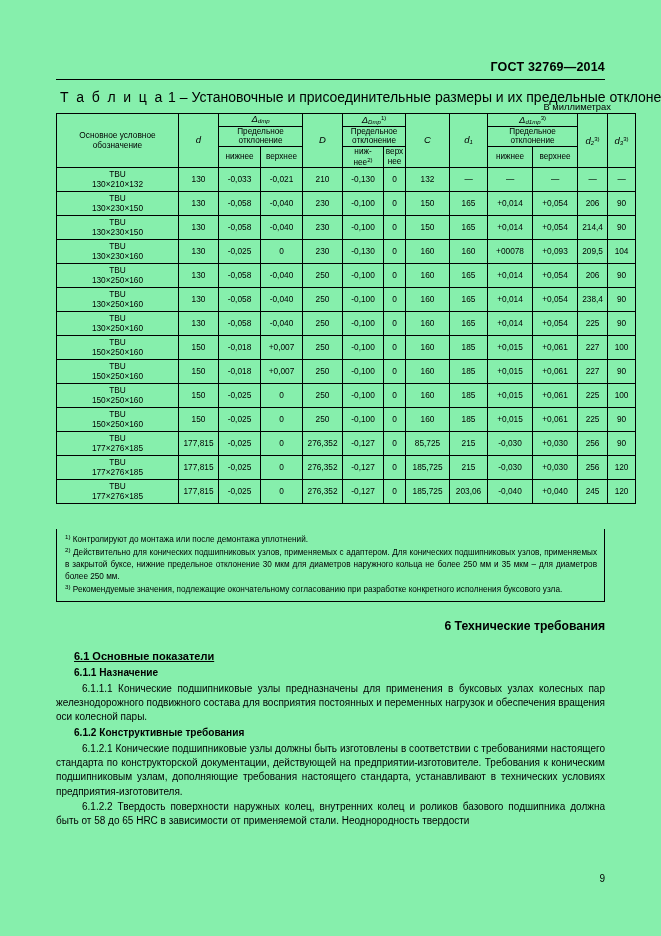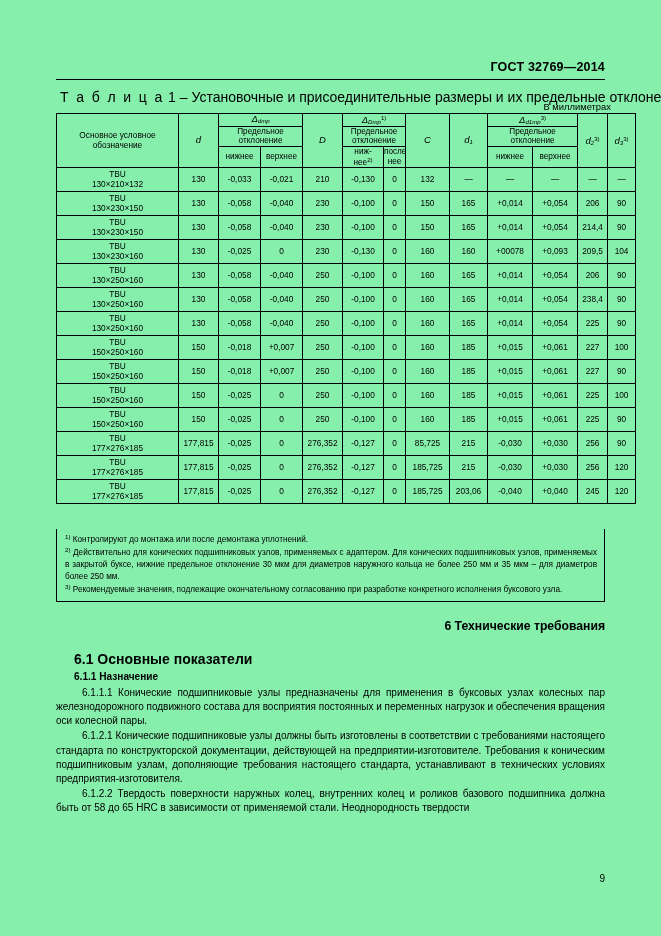--- a/index.html
+++ b/index.html
@@ -130,23 +130,24 @@
     font-size: 10px;
     line-height: 1.43;
   }
   .h1 {
     font-size: 12.2px;
     font-weight: bold;
     margin: 0 0 14px 18px;
     text-align: right;
   }
   .h2 {
-    font-size: 14px;
+    font-size: 11px;
     font-weight: bold;
     margin: 4px 0 1px 18px;
+    text-decoration: underline;
   }
   .h3 {
     font-size: 10.1px;
     font-weight: bold;
     margin: 0 0 1px 18px;
   }
   .para {
     margin: 0 0 0.5px 0;
     text-indent: 26px;
     text-align: justify;
@@ -211,21 +212,21 @@
         </tr>
         <tr>
           <th class="sub-label" colspan="2">Предельное отклонение</th>
           <th class="sub-label" colspan="2">Предельное отклонение</th>
           <th class="sub-label" colspan="2">Предельное отклонение</th>
         </tr>
         <tr>
           <th class="sub-label">нижнее</th>
           <th class="sub-label">верхнее</th>
           <th class="sub-label"><span>ниж-</span><br><span>нее</span><span class="sup">2)</span></th>
-          <th class="sub-label"><span>после</span><br><span>нее</span></th>
+          <th class="sub-label"><span>верх</span><br><span>нее</span></th>
           <th class="sub-label">нижнее</th>
           <th class="sub-label">верхнее</th>
         </tr>
       </thead>
       <tbody id="tbody">
           <tr>
             <td class="desig val">
               <div>ТВU</div>
               <div>130×210×132</div>
             </td>
@@ -484,19 +485,20 @@
       <p><span class="fn-mark">1)</span><span> Контролируют до монтажа или после демонтажа уплотнений.</span></p>
       <p><span class="fn-mark">2)</span><span> Действительно для конических подшипниковых узлов, применяемых с адаптером. Для конических подшипниковых узлов, применяемых в закрытой буксе, нижние предельное отклонение 30 мкм для диаметров наружного кольца не более 250 мм и 35 мкм – для диаметров более 250 мм.</span></p>
       <p><span class="fn-mark">3)</span><span> Рекомендуемые значения, подлежащие окончательному согласованию при разработке конкретного исполнения буксового узла.</span></p>
     </div>
 
   <div class="body-area">
     <div class="h1">6 Технические требования</div>
     <div class="h2">6.1 Основные показатели</div>
     <div class="h3">6.1.1 Назначение</div>
     <p class="para">6.1.1.1 Конические подшипниковые узлы предназначены для применения в буксовых узлах колесных пар железнодорожного подвижного состава для восприятия постоянных и переменных нагрузок и обеспечения вращения оси колесной пары.</p>
+    <div class="h3 gap-above">6.1.2 Конструктивные требования</div>
     <p class="para">6.1.2.1 Конические подшипниковые узлы должны быть изготовлены в соответствии с требованиями настоящего стандарта по конструкторской документации, действующей на предприятии-изготовителе. Требования к коническим подшипниковым узлам, дополняющие требования настоящего стандарта, устанавливают в технических условиях предприятия-изготовителя.</p>
     <p class="para">6.1.2.2 Твердость поверхности наружных колец, внутренних колец и роликов базового подшипника должна быть от 58 до 65 HRC в зависимости от применяемой стали. Неоднородность твердости</p>
   </div>
 
   <div class="page-num">9</div>
 
 </div>
 
 </body></html>

